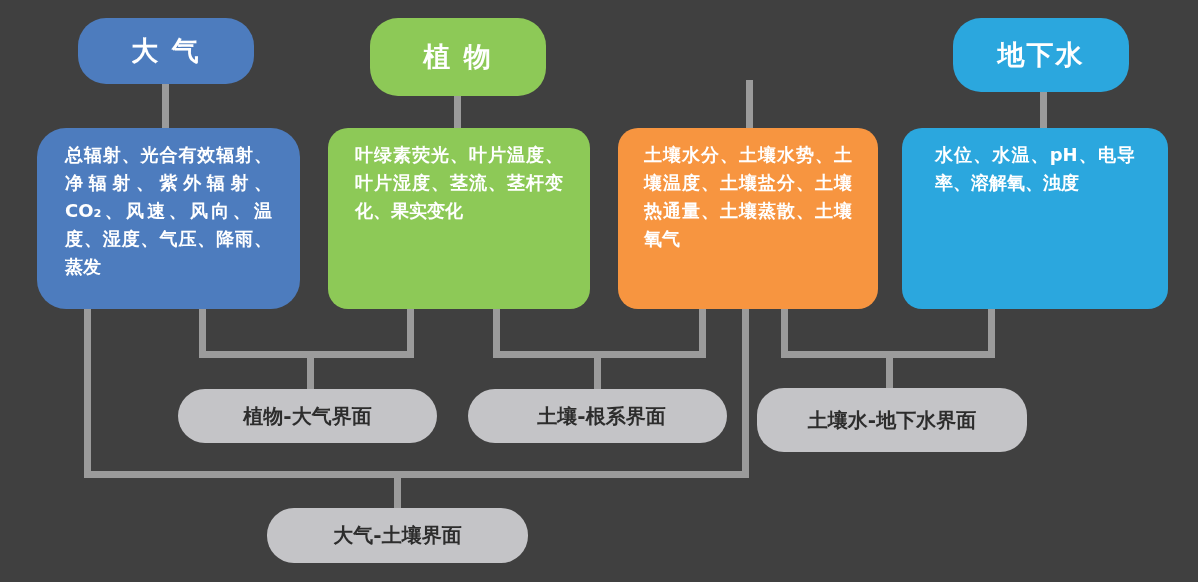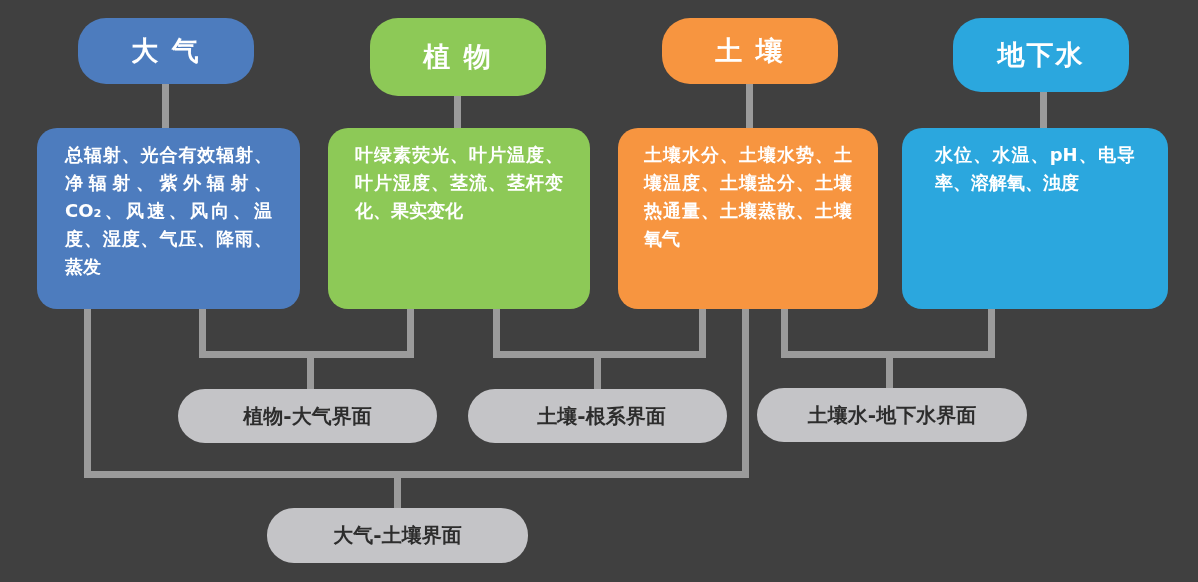--- a/index.html
+++ b/index.html
@@ -60,27 +60,27 @@
   }
   .pill .plabel {
     font-size: 20px;
     font-weight: 700;
   }
   
   .h0 { left: 78px;  top: 18px; width: 176px; height: 66px; }
   .h1 { left: 370px; top: 18px; width: 176px; height: 78px; }
   .h2 { left: 662px; top: 18px; width: 176px; height: 66px; }
   .h3 { left: 953px; top: 18px; width: 176px; height: 74px; }
-  .d0 { left: 37px;  top: 128px; width: 263px; height: 181px; padding: 13px 28px; }
+  .d0 { left: 37px;  top: 128px; width: 263px; height: 181px; padding: 13px 28px; border-radius: 29px; }
   .d1 { left: 328px; top: 128px; width: 262px; height: 181px; padding: 13px 27px; }
   .d2 { left: 618px; top: 128px; width: 260px; height: 181px; padding: 13px 26px; }
   .d3 { left: 902px; top: 128px; width: 266px; height: 181px; padding: 13px 33px; }
   .p0 { left: 178px; top: 389px; width: 259px; height: 54px; }
   .p1 { left: 468px; top: 389px; width: 259px; height: 54px; }
-  .p2 { left: 757px; top: 388px; width: 270px; height: 54px; align-items: center; }
+  .p2 { left: 757px; top: 388px; width: 270px; height: 64px; align-items: center; }
   .p3 { left: 267px; top: 508px; width: 261px; height: 55px; }
 </style>
 </head>
 <body>
 
 <div id="canvas">
 
   <div class="line" style="left: 162px; top: 80px; width: 7px; height: 50px; background-color: rgb(155, 155, 155);"></div>
   <div class="line" style="left: 454px; top: 80px; width: 7px; height: 50px; background-color: rgb(155, 155, 155);"></div>
   <div class="line" style="left: 746px; top: 80px; width: 7px; height: 50px; background-color: rgb(155, 155, 155);"></div>
@@ -105,23 +105,20 @@
   <div class="line" style="left: 742px; top: 308px; width: 7px; height: 170px; background-color: rgb(155, 155, 155);"></div>
   <div class="line" style="left: 84px; top: 471px; width: 665px; height: 7px; background-color: rgb(155, 155, 155);"></div>
   <div class="line" style="left: 394px; top: 478px; width: 7px; height: 30px; background-color: rgb(155, 155, 155);"></div>
 
   <div class="header-node h0" style="background-color: rgb(77, 124, 190);">
     <span class="hlabel" style="color: rgb(255, 255, 255);">大 气</span>
   </div>
   <div class="header-node h1" style="background-color: rgb(141, 201, 87);">
     <span class="hlabel" style="color: rgb(255, 255, 255);">植 物</span>
   </div>
-  <div class="header-node h2" style="background-color: rgb(247, 149, 64);">
-    <span class="hlabel" style="color: rgb(255, 255, 255);">土 壤</span>
-  </div>
   <div class="header-node h3" style="background-color: rgb(43, 167, 222);">
     <span class="hlabel" style="color: rgb(255, 255, 255);">地下水</span>
   </div>
 
   <div class="detail-node d0" style="background-color: rgb(77, 124, 190);">
     <p class="dtext" style="color: rgb(255, 255, 255);">总辐射、光合有效辐射、净辐射、紫外辐射、CO₂、风速、风向、温度、湿度、气压、降雨、蒸发</p>
   </div>
   <div class="detail-node d1" style="background-color: rgb(141, 201, 87);">
     <p class="dtext" style="color: rgb(255, 255, 255);">叶绿素荧光、叶片温度、叶片湿度、茎流、茎杆变化、果实变化</p>
   </div>

